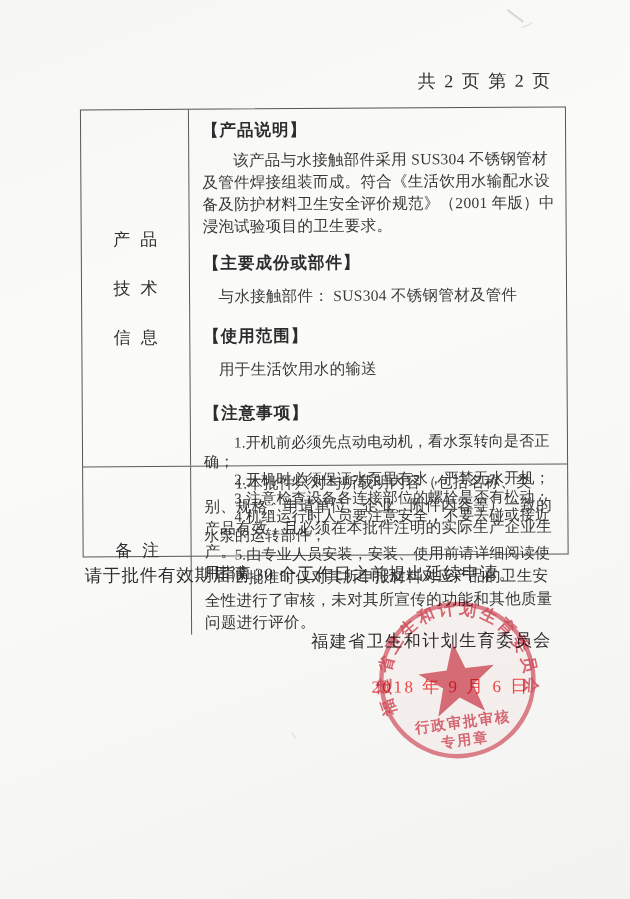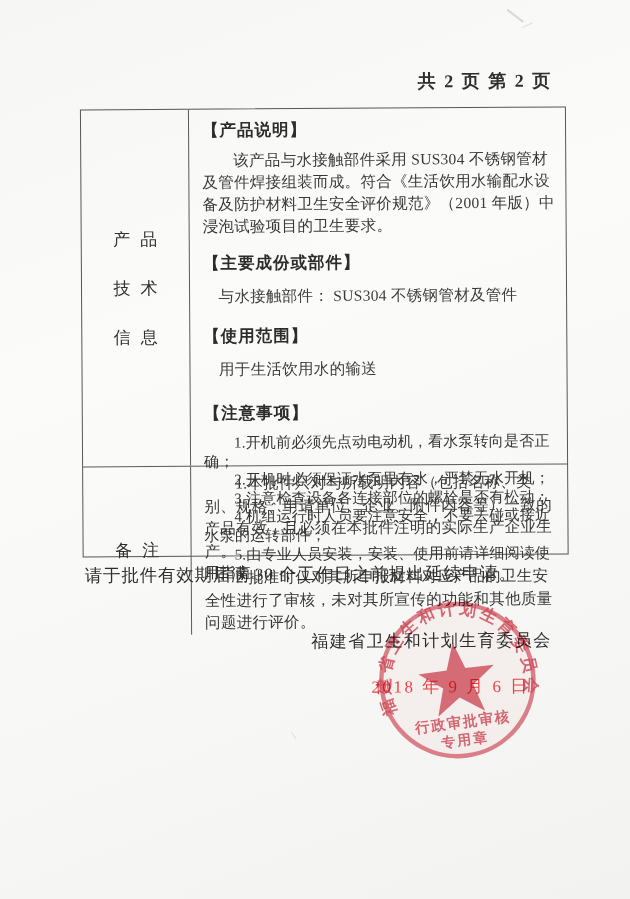--- a/index.html
+++ b/index.html
@@ -6,21 +6,21 @@
   html,body { width:630px; height:899px; }
   body {
     font-family:"Liberation Serif","DejaVu Serif",serif;
     background:linear-gradient(160deg,#f6f6f4 0%,#fbfbf9 35%,#f7f7f5 70%,#f2f2f0 100%);
     position:relative; overflow:hidden; color:#3b3b3b;
   }
   .sheet { position:absolute; inset:0; transform:rotate(-0.35deg); }
 
   .page-indicator {
     position:absolute; left:420px; top:70px;
-    font-size:18px; font-weight:700; letter-spacing:2px; color:#2e2e2e;
+    font-size:18px; font-weight:400; letter-spacing:2px; color:#2e2e2e;
   }
 
   .doc-table {
     position:absolute; left:82px; top:108px; width:486px; height:448px;
     border:1.5px solid #565656; display:flex; flex-direction:column;
   }
   .t-row { display:flex; }
   .t-row.r1 { height:357px; border-bottom:1.4px solid #5a5a5a; }
   .t-row.r2 { flex:1; }
   .t-head {

